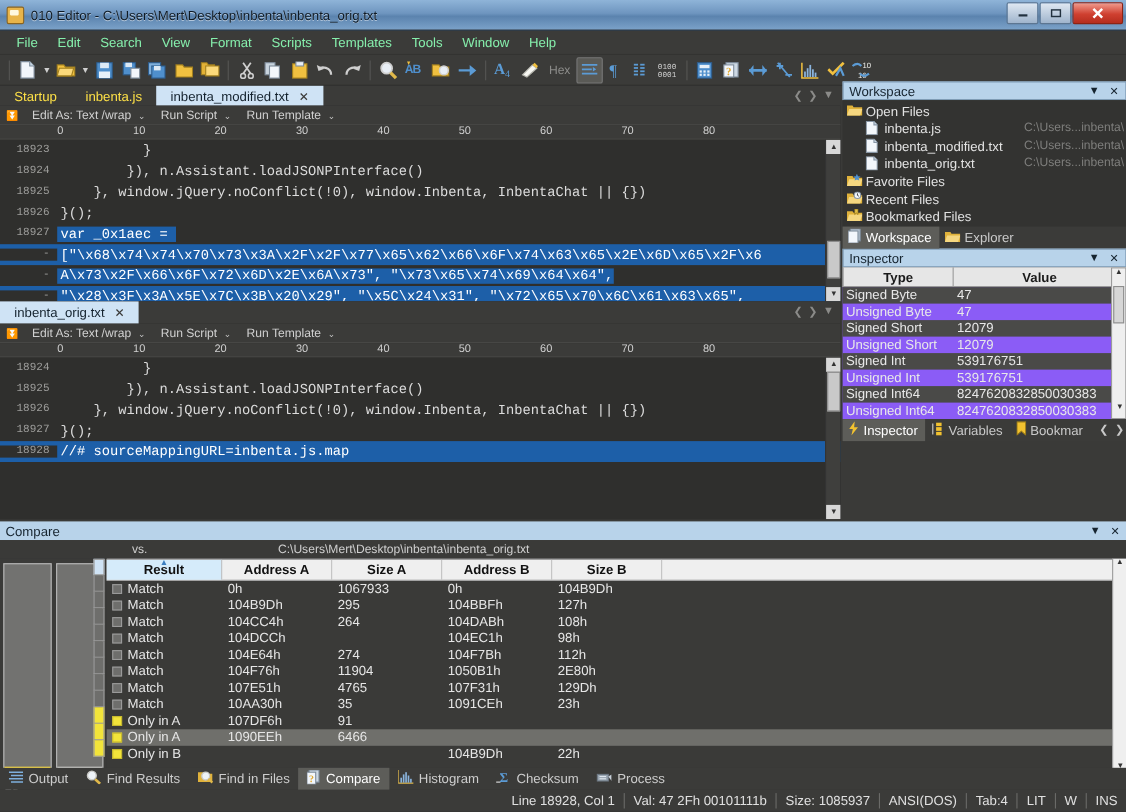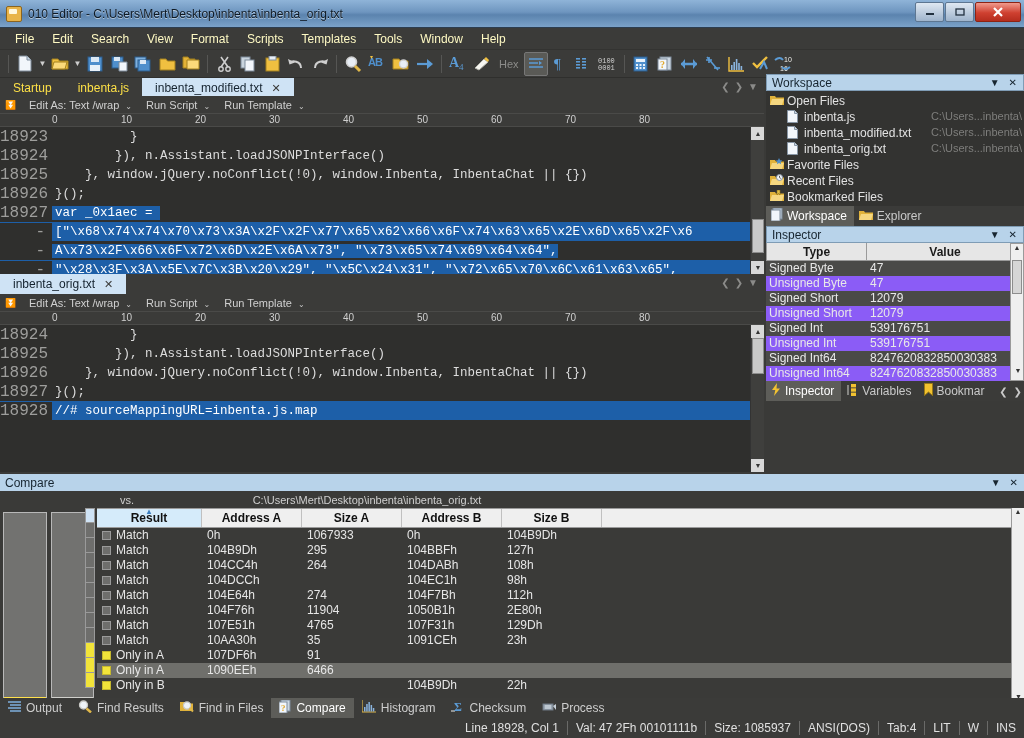--- a/index.html
+++ b/index.html
@@ -46,21 +46,21 @@
     background:linear-gradient(to bottom,#f09a8d,#cf4030 55%,#b52d1e);
     border-color:#8d2314; color:#fff; font-weight:bold;
   }
 
   
   .menubar {
     position:absolute; left:0; top:28px; width:1024px; height:22px;
     background:#3b3b39; display:flex; align-items:center; padding-left:6px;
     border-bottom:1px solid #333331;
   }
-  .menubar .mi { padding:2px 9px; color:#fef9c3; font-size:12px; white-space:nowrap; }
+  .menubar .mi { padding:2px 9px; color:#86efac; font-size:12px; white-space:nowrap; }
 
   
   .toolbar {
     position:absolute; left:0; top:50px; width:1024px; height:28px;
     background:#3b3b39; display:flex; align-items:center; padding-left:4px;
     border-bottom:1px solid #2f2f2d;
   }
   .tb { width:24px; height:24px; display:flex; align-items:center; justify-content:center;
         position:relative; flex:0 0 auto; }
   .tb svg { display:block; }
@@ -98,21 +98,21 @@
     height:13px; background:#3b3b39; position:relative; overflow:hidden;
     color:#cfcfcf; font-size:10px; border-bottom:1px solid #4a4a48;
   }
   .ruler .rk { position:absolute; top:0px; }
 
   
   .codearea { background:#2f2f2d; position:relative; overflow:hidden; font-size:0; }
   .crow { height:19px; display:flex; align-items:center; white-space:pre; }
   .gut {
     width:52px; min-width:52px; text-align:right; padding-right:7px;
-    color:#9e9e9c; font-family:"Liberation Mono", monospace; font-size:16px;
+    color:#9e9e9c; font-family:"Liberation Mono", monospace; font-size:10px;
   }
   .ctext {
     font-family:"Liberation Mono", monospace; font-size:12.5px; color:#dcdcdc;
     padding-left:3px; letter-spacing:0px;
   }
   .crow.hl { background:#1d5fa8; }
   .crow.hl .ctext { color:#ffffff; }
   .selspan { background:#1d5fa8; color:#fff; }
   .cmt { color:#b9c9d6; }
 

